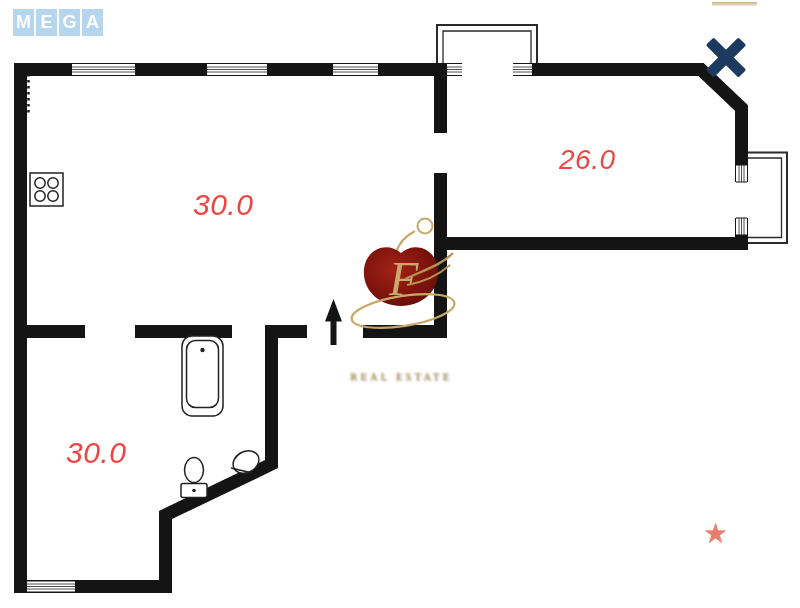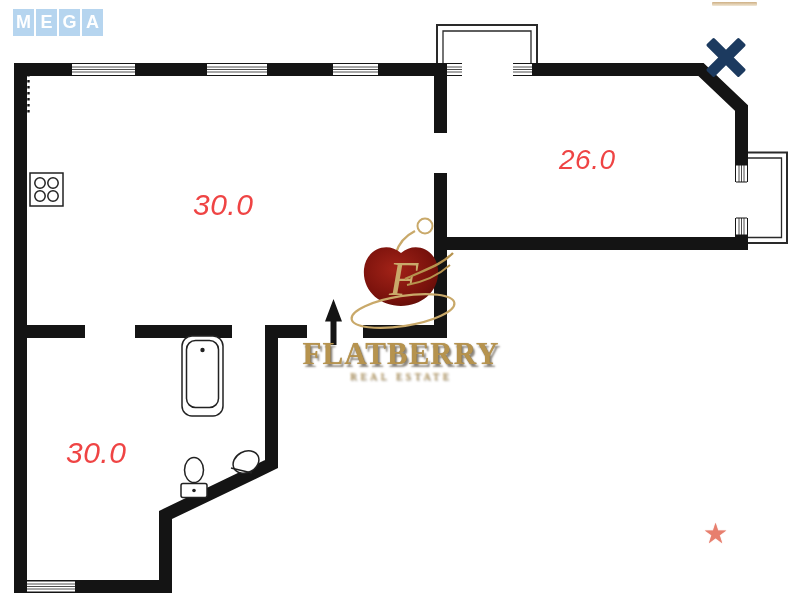--- a/index.html
+++ b/index.html
@@ -184,17 +184,16 @@
     <circle cx="84" cy="23" r="7.5" stroke="#c9a96a" stroke-width="2" fill="none"></circle>
 
     <path d="M60,50 C46,38 25,46 23,66 C21,88 39,103 60,103 C81,103 99,88 97,66 C95,46 74,38 60,50 Z" fill="url(#berryGrad)"></path>
     <text x="48" y="92" font-family="Liberation Serif, serif" font-style="italic" font-size="48" fill="#c9a96a">F</text>
 
     <path d="M64,76 C86,66 100,62 112,50" stroke="#b6934e" stroke-width="2.4" fill="none"></path>
     <path d="M66,82 C88,78 100,70 109,62" stroke="#b6934e" stroke-width="1.8" fill="none"></path>
 
     <ellipse cx="62" cy="108" rx="52" ry="15" transform="rotate(-9 62 108)" stroke="#c9a96a" stroke-width="2.2" fill="none"></ellipse>
   </svg>
-  <div class="fb-name">FLATBERRY</div>
   <div class="fb-tagline">REAL ESTATE</div>
 </div>
 
 <div class="abs star">★</div>
 
 </body></html>

